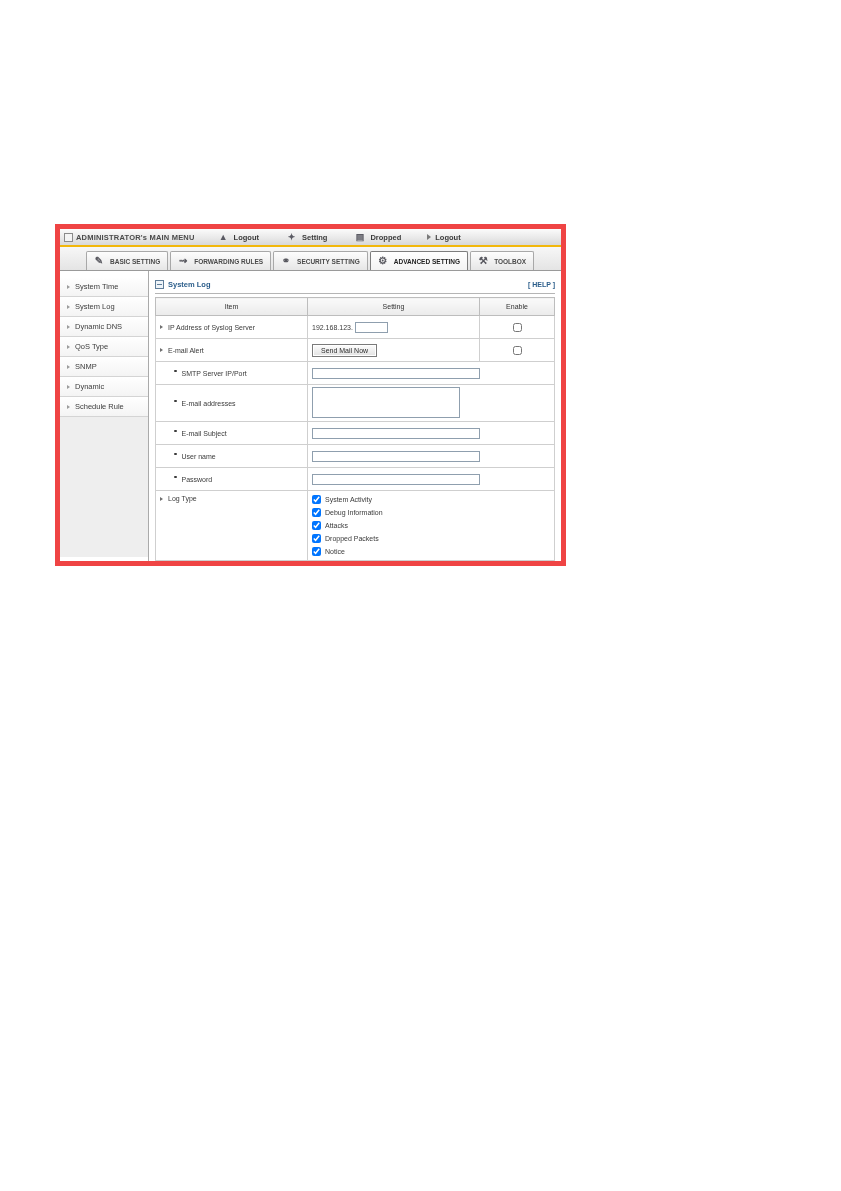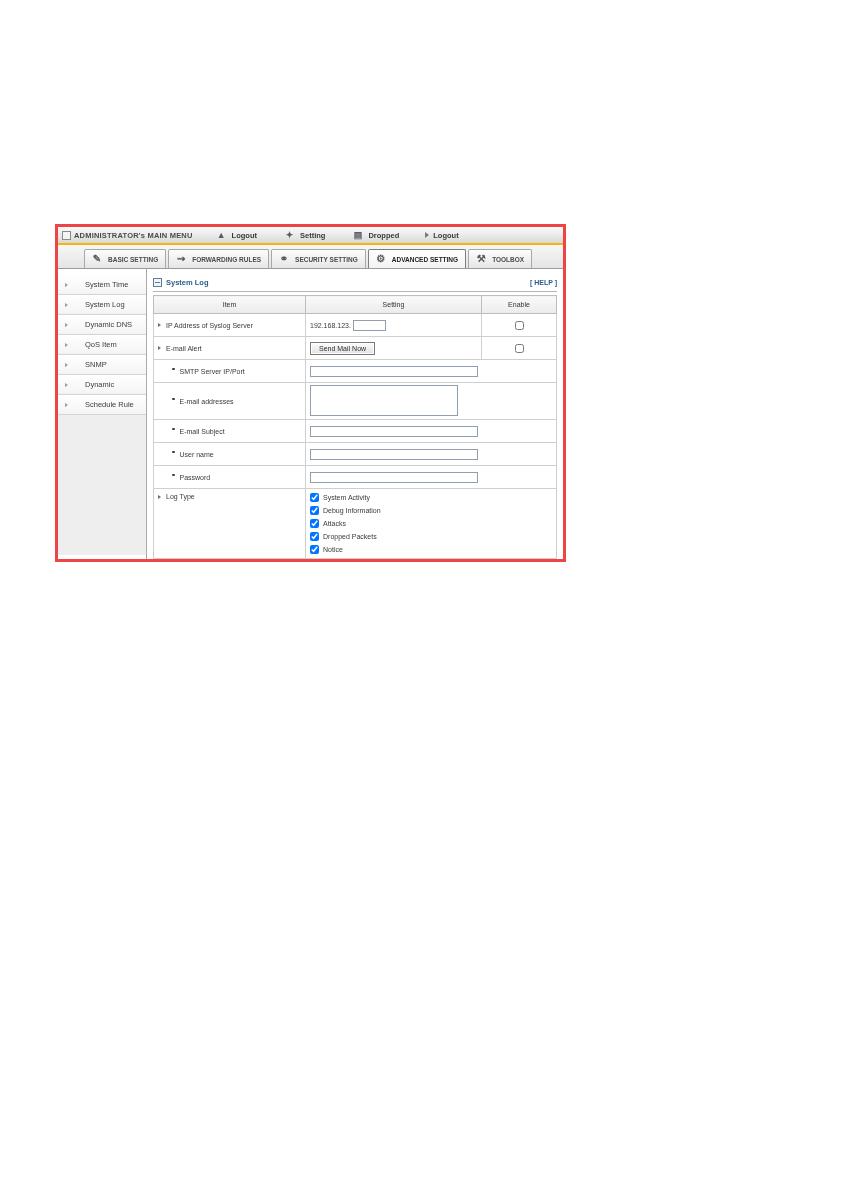--- a/index.html
+++ b/index.html
@@ -13,21 +13,21 @@
     position: relative;
     font-family: "Liberation Sans", sans-serif;
   }
 
   
   #router-page {
     position: absolute;
     left: 55px;
     top: 224px;
     width: 511px;
-    border: 3px solid #ef4444;
+    border: 5px solid #ef4444;
     background: #ffffff;
     box-sizing: border-box;
   }
 
   
   .admin-bar {
     height: 18px;
     background: linear-gradient(to bottom, #fbfbfb 0%, #e9e9e9 55%, #d8d8d8 100%);
     border-bottom: 2px solid #f2b70a;
     display: flex;
@@ -130,21 +130,21 @@
     width: 89px;
     border-right: 1px solid #aaaaaa;
     background: #ffffff;
     padding-top: 6px;
     box-sizing: border-box;
   }
   .side-item {
     height: 20px;
     display: flex;
     align-items: center;
-    gap: 17px;
+    gap: 5px;
     padding-left: 7px;
     font-size: 7.5px;
     color: #3c3c3c;
     border-bottom: 1px solid #d4d4d4;
     background: linear-gradient(to bottom, #ffffff 0%, #f4f4f4 100%);
     box-sizing: border-box;
   }
   .side-bullet {
     display: inline-block;
     width: 0; height: 0;
@@ -368,21 +368,21 @@
       <div class="side-item">
         <span class="side-bullet"></span>
         <span>System Log</span>
       </div>
       <div class="side-item">
         <span class="side-bullet"></span>
         <span>Dynamic DNS</span>
       </div>
       <div class="side-item">
         <span class="side-bullet"></span>
-        <span>QoS Item</span>
+        <span>QoS Type</span>
       </div>
       <div class="side-item">
         <span class="side-bullet"></span>
         <span>SNMP</span>
       </div>
       <div class="side-item">
         <span class="side-bullet"></span>
         <span>Dynamic</span>
       </div>
       <div class="side-item">

